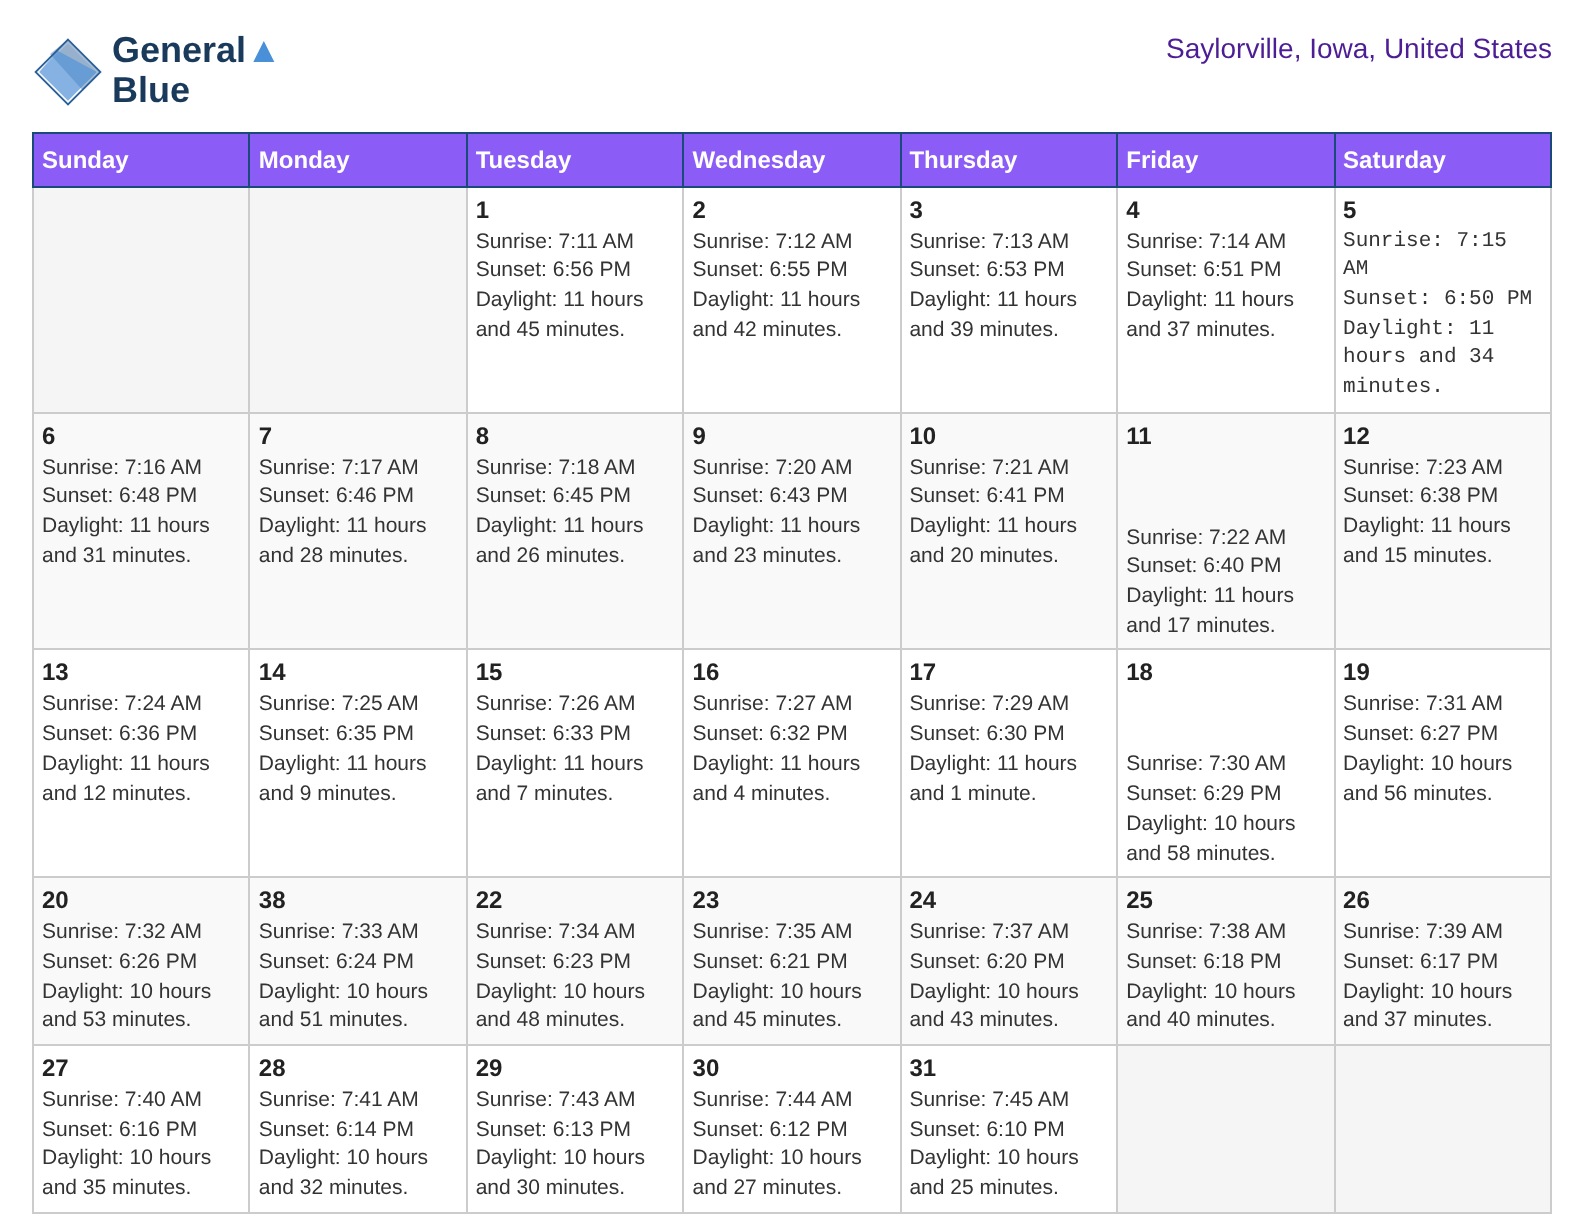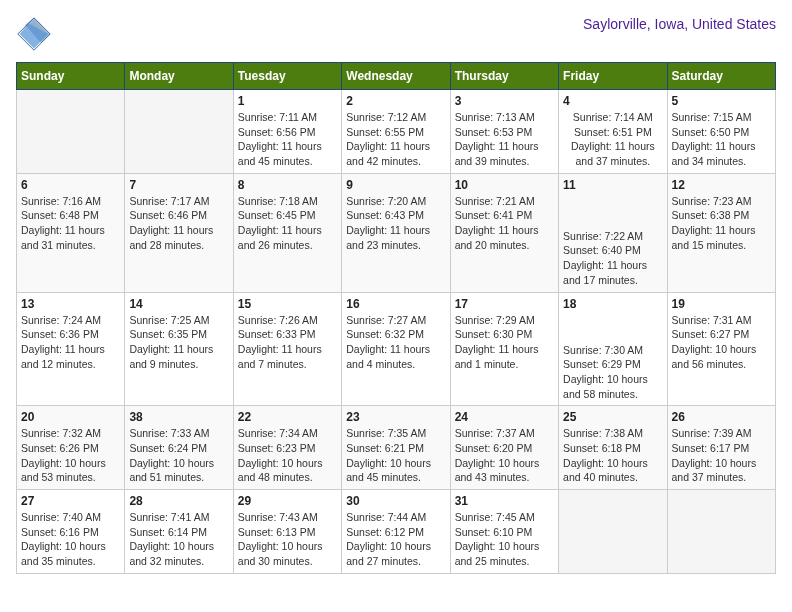--- a/index.html
+++ b/index.html
@@ -45,21 +45,21 @@
     .location {
       font-size: 14px;
       color: #4c1d95;
     }
     table {
       width: 100%;
       border-collapse: collapse;
       font-size: 11px;
     }
     thead th {
-      background-color: #4d7c0f;
+      background-color: #8b5cf6;
       color: #fff;
       padding: 6px 4px;
       text-align: left;
       font-size: 12px;
       font-weight: bold;
       border: 1px solid #1a4a7a;
     }
     tbody td {
       border: 1px solid #ccc;
       vertical-align: top;
@@ -88,20 +88,24 @@
 <body>
 
 <div class="header">
   <div class="logo">
     <svg class="logo-icon" viewBox="0 0 40 40">
       <polygon points="20,4 36,20 20,36 4,20" fill="#2a6099" opacity="0.15"></polygon>
       <polygon points="20,2 38,20 28,30 10,10" fill="#2a6099" opacity="0.4"></polygon>
       <polygon points="14,8 36,20 20,36 4,20" fill="#4a90d9" opacity="0.6"></polygon>
       <polygon points="20,2 38,20 20,38 2,20" fill="none" stroke="#2a6099" stroke-width="1"></polygon>
     </svg>
+    <div class="logo-text">
+      <div>General<span>▲</span></div>
+      <div>Blue</div>
+    </div>
   </div>
   <div class="title-block">
     <div class="location">Saylorville, Iowa, United States</div>
   </div>
 </div>
 
 <table>
   <thead>
     <tr>
     <th>Sunday</th>
@@ -130,27 +134,27 @@
 Daylight: 11 hours and 42 minutes.</div>
         </td>
         <td>
           <div class="day-num">3</div>
           <div class="day-info" style="white-space: pre-line;">Sunrise: 7:13 AM
 Sunset: 6:53 PM
 Daylight: 11 hours and 39 minutes.</div>
         </td>
         <td>
           <div class="day-num">4</div>
-          <div class="day-info" style="white-space: pre-line; text-align: center;">Sunrise: 7:14 AM
+          <div class="day-info" style="white-space: pre-line;">Sunrise: 7:14 AM
 Sunset: 6:51 PM
 Daylight: 11 hours and 37 minutes.</div>
         </td>
         <td>
           <div class="day-num">5</div>
-          <div class="day-info" style="white-space: pre-line;">Sunrise: 7:15 AM
+          <div class="day-info" style="white-space: pre-line; font-family: Liberation Mono, monospace;">Sunrise: 7:15 AM
 Sunset: 6:50 PM
 Daylight: 11 hours and 34 minutes.</div>
         </td>
       </tr>
       <tr>
         <td>
           <div class="day-num">6</div>
           <div class="day-info" style="white-space: pre-line;">Sunrise: 7:16 AM
 Sunset: 6:48 PM
 Daylight: 11 hours and 31 minutes.</div>

